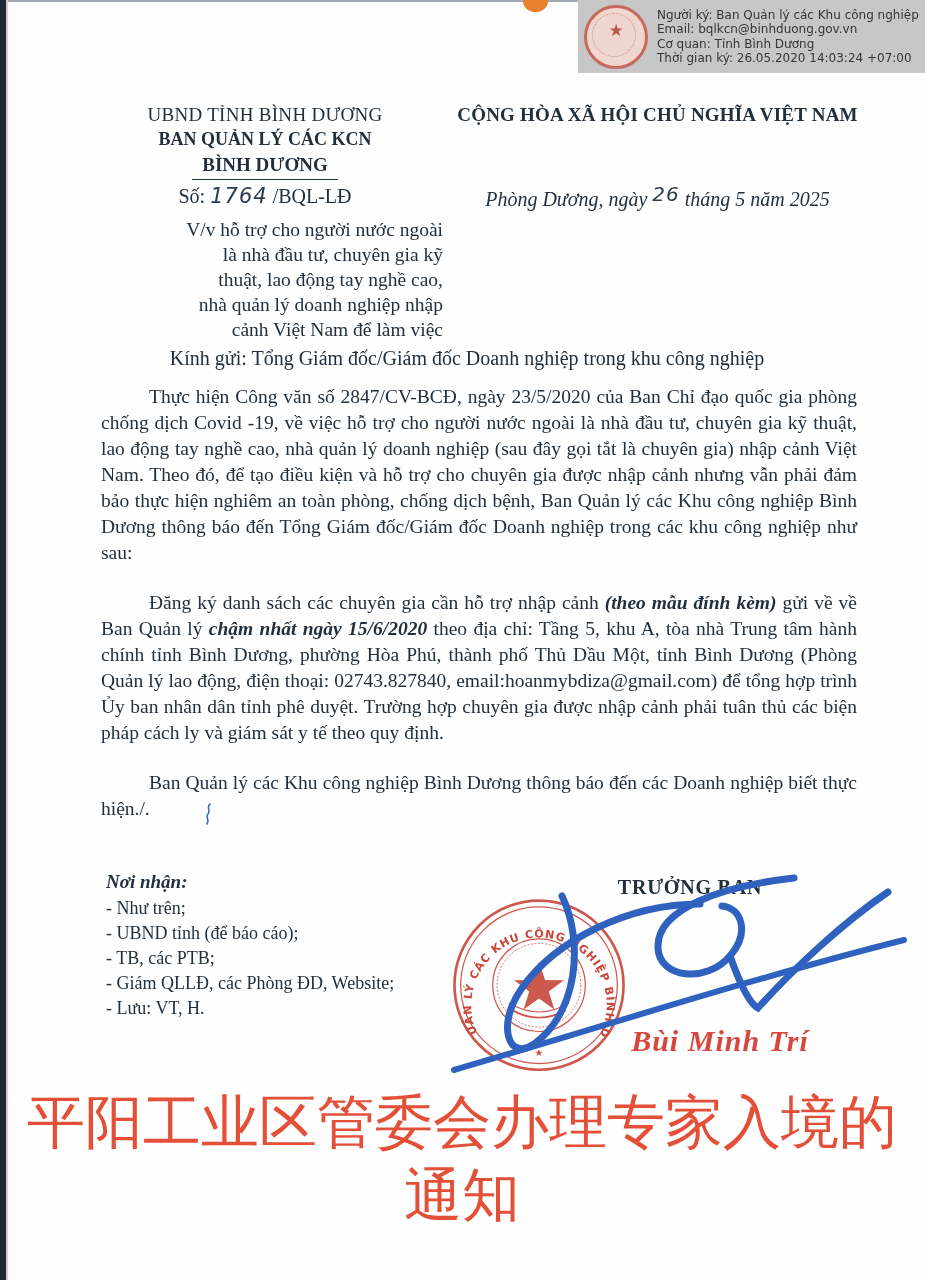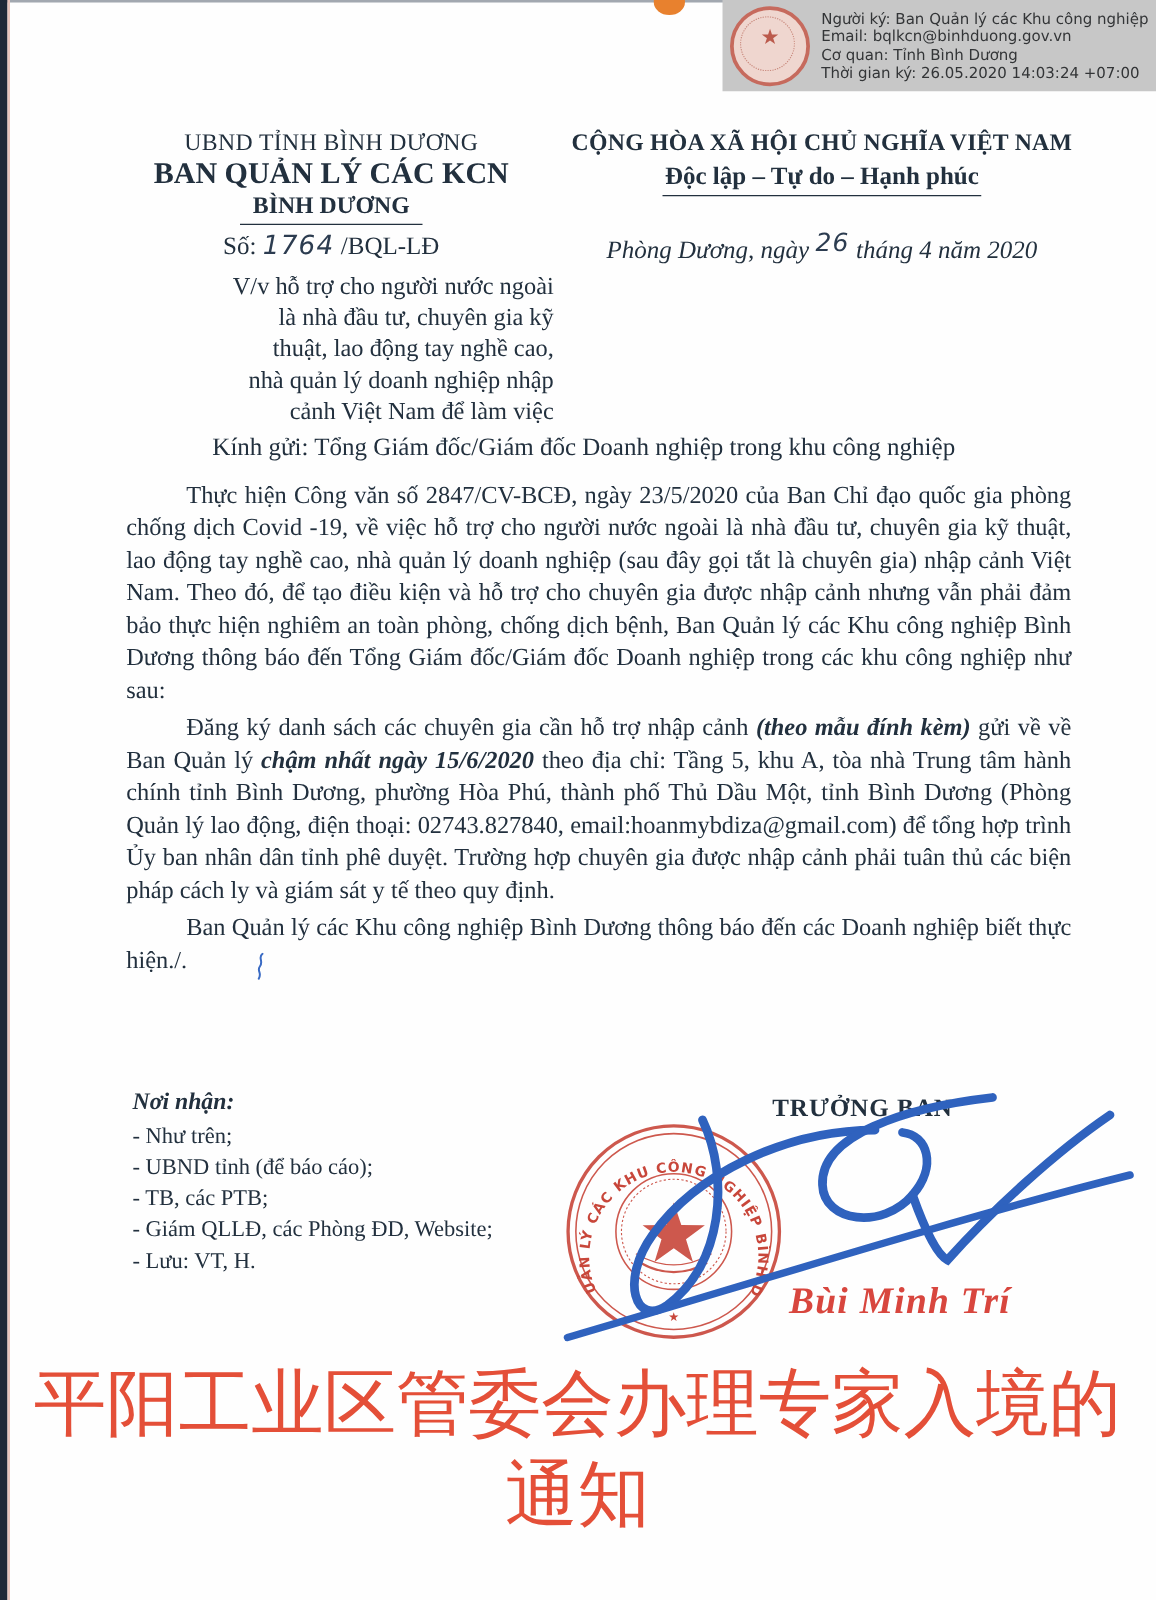--- a/index.html
+++ b/index.html
@@ -23,41 +23,41 @@
   }
   .mini-seal{width:58px;height:58px;border-radius:50%;flex:0 0 auto;
     background:#efd6cf;border:3px solid #c66a5d;position:relative;}
   .mini-seal .ring2{position:absolute;left:5px;top:5px;width:42px;height:42px;border-radius:50%;border:1px dotted #c98a7e;}
   .mini-seal .star{position:absolute;left:0;right:0;top:14px;text-align:center;color:#bb5a4c;font-size:17px;line-height:17px;}
   .sig-lines{font-size:12px;line-height:14.5px;width:262px;}
 
   
   .hdr-left{position:absolute;left:95px;top:102px;width:340px;text-align:center;line-height:25px;}
   .hdr-left .l1{font-size:19px;letter-spacing:.3px;}
-  .hdr-left .l2{font-size:24px;font-weight:bold;}
+  .hdr-left .l2{font-size:18px;font-weight:bold;}
   .hdr-left .l3{font-size:19px;font-weight:bold;}
   .hdr-left .l3 span{display:inline-block;border-bottom:1.5px solid #22303e;padding:0 10px 2px;font-family:Liberation Serif, serif;}
   .hdr-right{position:absolute;left:430px;top:102px;width:455px;text-align:center;line-height:26px;}
   .hdr-right .l1{font-size:19px;font-weight:bold;letter-spacing:.2px;}
   .hdr-right .l2{font-size:20px;font-weight:bold;}
   .hdr-right .l2 span{display:inline-block;border-bottom:1.7px solid #22303e;padding:0 2px 2px;}
 
   .doc-number{position:absolute;left:95px;top:184px;width:340px;text-align:center;font-size:20px;}
   .hand{font-family:"DejaVu Sans",sans-serif;font-style:italic;font-size:21px;letter-spacing:1px;color:#2c3c50;}
   .hand.raised{position:relative;top:-5px;font-size:20px;}
   .date-line{position:absolute;left:430px;top:187px;width:455px;text-align:center;font-style:italic;font-size:20px;}
 
   .doc-subject{position:absolute;left:88px;top:217px;width:355px;text-align:right;
     font-size:19.5px;line-height:25px;white-space:pre-line;}
 
   .salutation{position:absolute;left:87px;top:347px;width:760px;text-align:center;font-size:20px;}
 
   .body-text{position:absolute;left:101px;top:384px;width:756px;font-size:19.5px;line-height:26px;text-align:justify;}
   .body-text p{margin:0 0 0 0;text-indent:48px;}
-  .body-text p + p{margin-top:4px;}
+  .body-text p + p{margin-top:24px;}
   .emph{font-weight:bold;font-style:italic;}
   .squiggle{display:inline-block;vertical-align:-10px;margin-left:4px;}
 
   
   .recipients{position:absolute;left:106px;top:869px;font-size:18px;line-height:25px;}
   .recipients .title{font-weight:bold;font-style:italic;font-size:19px;margin-bottom:2px;}
   .position-title{position:absolute;left:555px;top:876px;width:270px;text-align:center;
     font-weight:bold;font-size:20px;letter-spacing:.8px;}
   .seal-wrap{position:absolute;left:450px;top:896px;width:178px;height:182px;}
   .signature-wrap{position:absolute;left:438px;top:856px;width:480px;height:232px;z-index:3;}
@@ -90,32 +90,31 @@
     </div>
   </div>
 
   <div class="hdr-left">
     <div class="l1">UBND TỈNH BÌNH DƯƠNG</div>
     <div class="l2">BAN QUẢN LÝ CÁC KCN</div>
     <div class="l3"><span>BÌNH DƯƠNG</span></div>
   </div>
   <div class="hdr-right">
     <div class="l1">CỘNG HÒA XÃ HỘI CHỦ NGHĨA VIỆT NAM</div>
-    <div class="l2"><span>Độc lập – Tự do – Hạnh phúc</span></div>
   </div>
 
   <div class="doc-number">
     <span>Số:</span>
     <span class="hand">1764</span>
     <span>/BQL-LĐ</span>
   </div>
   <div class="date-line">
     <span>Phòng Dương, ngày</span>
     <span class="hand raised">26</span>
-    <span>tháng 4 năm 2020</span>
+    <span>tháng 5 năm 2025</span>
   </div>
 
   <div class="doc-subject">V/v hỗ trợ cho người nước ngoài
 là nhà đầu tư, chuyên gia kỹ
 thuật, lao động tay nghề cao,
 nhà quản lý doanh nghiệp nhập
 cảnh Việt Nam để làm việc</div>
 
   <div class="salutation">Kính gửi: Tổng Giám đốc/Giám đốc Doanh nghiệp trong khu công nghiệp</div>
 

